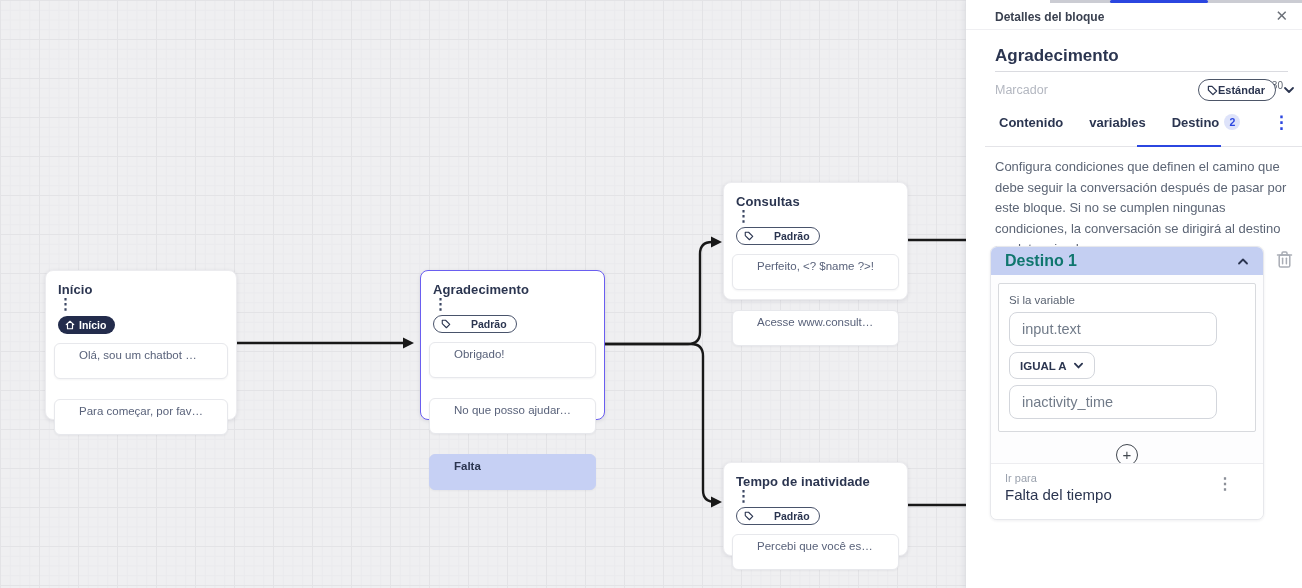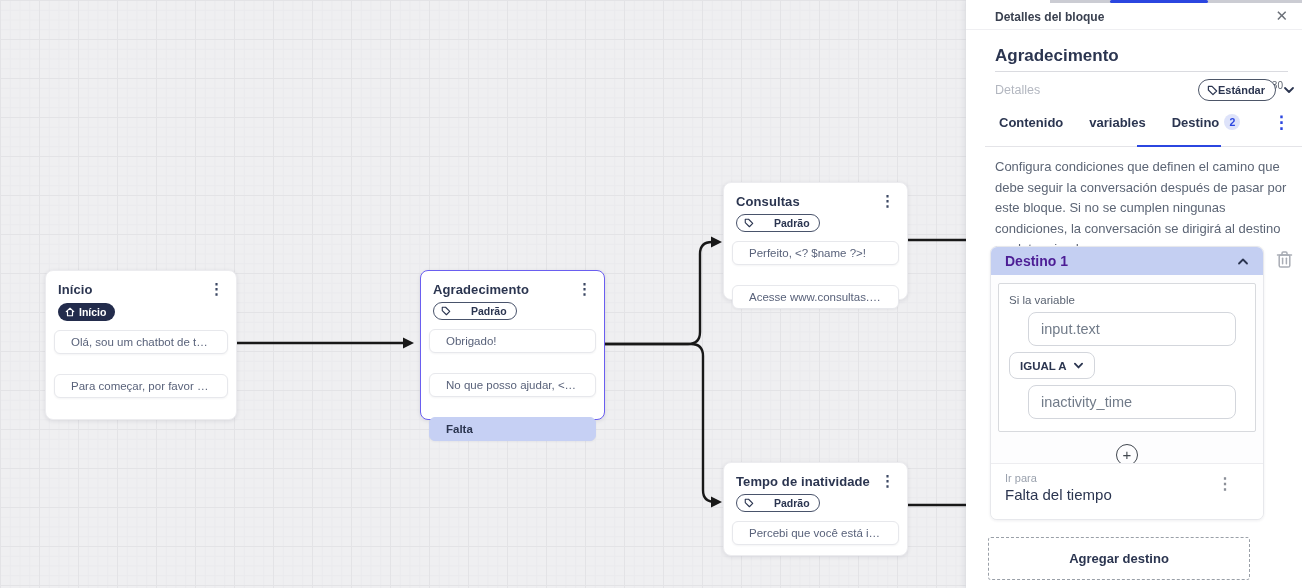--- a/index.html
+++ b/index.html
@@ -14,33 +14,33 @@
       linear-gradient(#e3e3e6 1px, transparent 1px),
       linear-gradient(90deg,#e3e3e6 1px, transparent 1px),
       linear-gradient(#eaeaed 1px, transparent 1px),
       linear-gradient(90deg,#eaeaed 1px, transparent 1px);
     background-size:39px 39px, 39px 39px, 9.75px 9.75px, 9.75px 9.75px; }
   svg.edges { position:absolute; left:0; top:0; }
 
   .node { position:absolute; background:#fff; border:1px solid #ececef;
     border-radius:8px; box-shadow:0 1px 4px rgba(30,34,60,.10); padding:11px 7px 8px; }
   .node.selected { border:1.5px solid #6a5ef0; }
-  .node-head { display:flex; justify-content:space-between; align-items:flex-start; padding:0 5px; }
+  .node-head { display:flex; justify-content:space-between; align-items:flex-start; padding:0 5px;flex-direction:column; }
   .node-title { font-size:13px; font-weight:bold; color:#2b3550; letter-spacing:.1px; }
   .node-dots { font-size:15px; font-weight:bold; color:#3c4763; line-height:13px; cursor:pointer; }
   .badge-dark { display:inline-flex; align-items:center; gap:4px; margin:6px 0 0 5px;
     background:#232c4c; color:#fff; font-size:10.5px; font-weight:bold;
     padding:3px 9px 3px 7px; border-radius:10px; }
   .badge-outline { display:inline-flex; align-items:center; gap:20px; margin:5px 0 0 5px;
     background:#fff; color:#2b3550; font-size:10.5px; font-weight:bold;
     padding:2px 9px 2px 7px; border-radius:10px; border:1px solid #49536b; }
   .node-rows { margin-top:9px; padding:0 1px; }
-  .node-row { height:24px; line-height:22px; margin-bottom:20px; background:#fff;
+  .node-row { height:36px; line-height:22px; margin-bottom:20px; background:#fff;
     border:1px solid #e7e8ec; border-radius:6px; font-size:11.5px; color:#59627a;
-    padding:0 16px; white-space:nowrap; overflow:hidden; text-overflow:ellipsis;
+    padding:0 24px; white-space:nowrap; overflow:hidden; text-overflow:ellipsis;
     box-shadow:0 1px 2px rgba(30,34,60,.05); }
   .node-row.hl { background:#c6d0f4; border-color:#c6d0f4; color:#2b3550; font-weight:bold; }
 
   
   .panel { position:absolute; left:966px; top:0; width:336px; height:588px;
     background:#fff; box-shadow:-2px 0 6px rgba(30,34,60,.08); }
   .panel-topstrip { position:absolute; left:84px; right:0; top:0; height:3px; background:#cbccd3; }
   .panel-topstrip .blue { position:absolute; left:60px; width:98px; top:0; height:3px;
     background:#2b46e0; border-radius:2px; }
   .panel-header { position:absolute; left:0; top:3px; width:100%; height:27px;
@@ -67,27 +67,27 @@
     color:#2b46e0; line-height:16px; cursor:pointer; }
 
   .panel-desc { position:absolute; left:29px; top:157px; width:302px; font-size:13px;
     line-height:20.5px; color:#5c6575; }
 
   .dest-card { position:absolute; left:24px; top:246px; width:274px; height:274px;
     border:1px solid #e7e8ec; border-radius:7px; background:#fdfdfe;
     box-shadow:0 1px 3px rgba(30,34,60,.07); }
   .dest-head { height:28px; background:#c4cff2; border-radius:6px 6px 0 0; display:flex;
     align-items:center; justify-content:space-between; padding:0 14px; cursor:pointer; }
-  .dest-title { font-size:14px; font-weight:bold; color:#4c1d95; }
+  .dest-title { font-size:16px; font-weight:bold; color:#0f766e; }
   .cond-group { margin:8px 7px 0 7px; border:1px solid #d8dade; border-radius:2px;
     background:#fff; padding:10px 12px 12px 10px; }
   .cond-label { font-size:11.5px; color:#5a6372; }
   .cond-input { display:block; width:208px; height:34px; margin-top:6px; border:1px solid #d3d6dc;
     border-radius:8px; font-size:14.5px; color:#717b89; padding:0 12px; background:#fff;
-    font-family:"Liberation Sans", sans-serif; outline:none;margin-left:19px; }
+    font-family:"Liberation Sans", sans-serif; outline:none; }
   .op-chip { display:inline-flex; align-items:center; gap:6px; margin-top:6px; height:27px;
     border:1px solid #d3d6dc; border-radius:8px; padding:0 10px; font-size:11.5px;
     font-weight:bold; color:#2b3550; background:#fff; cursor:pointer;justify-content:flex-end; }
   .plus-wrap { display:flex; justify-content:center; margin-top:12px; }
   .plus-btn { width:22px; height:22px; border:1.4px solid #41474f; border-radius:50%;
     display:flex; align-items:center; justify-content:center; font-size:15px; color:#41474f;
     background:transparent; cursor:pointer; line-height:1; padding-bottom:2px; }
   .goto { position:absolute; left:0; right:0; bottom:0; height:56px; background:#fff;
     border-top:1px solid #ededf0; border-radius:0 0 6px 6px; padding:8px 14px; }
   .goto-label { font-size:11px; color:#9aa1ad; }
@@ -200,21 +200,21 @@
 
     <div class="panel-header">
       <span class="ph-title">Detalles del bloque</span>
       <span class="panel-close">✕</span>
     </div>
 
     <div class="block-name">Agradecimento</div>
     <div class="block-counter">13 / 30</div>
     <div class="title-rule"></div>
 
-    <div class="marker-label">Detalles</div>
+    <div class="marker-label">Marcador</div>
     <span class="marker-pill">
       <svg class="icon-svg" width="11" height="11" viewBox="0 0 12 12">
         <path d="M1.5 1.5 H5.5 L10.5 6.5 L6.5 10.5 L1.5 5.5 Z" fill="none" stroke="#2b3550" stroke-width="1.3" stroke-linejoin="round"></path>
       </svg>
       <span>Estándar</span>
     </span>
     <svg class="marker-chevron" width="12" height="10" viewBox="0 0 12 10">
       <path d="M2 3 L6 7 L10 3" fill="none" stroke="#2b3550" stroke-width="1.8" stroke-linecap="round" stroke-linejoin="round"></path>
     </svg>
 
@@ -272,15 +272,14 @@
     <svg class="trash-btn" width="17" height="19" viewBox="0 0 17 19">
       <g fill="none" stroke="#a9adb5" stroke-width="1.5" stroke-linecap="round" stroke-linejoin="round">
         <rect x="3.2" y="5" width="10.6" height="12" rx="1.6"></rect>
         <line x1="1.5" y1="5" x2="15.5" y2="5"></line>
         <path d="M6 5 V3.2 Q6 2 7.2 2 H9.8 Q11 2 11 3.2 V5"></path>
         <line x1="6.6" y1="8.2" x2="6.6" y2="13.8"></line>
         <line x1="10.4" y1="8.2" x2="10.4" y2="13.8"></line>
       </g>
     </svg>
 
-    <button class="add-dest">Agregar destino</button>
   </aside>
 </div>
 
 </body></html>

